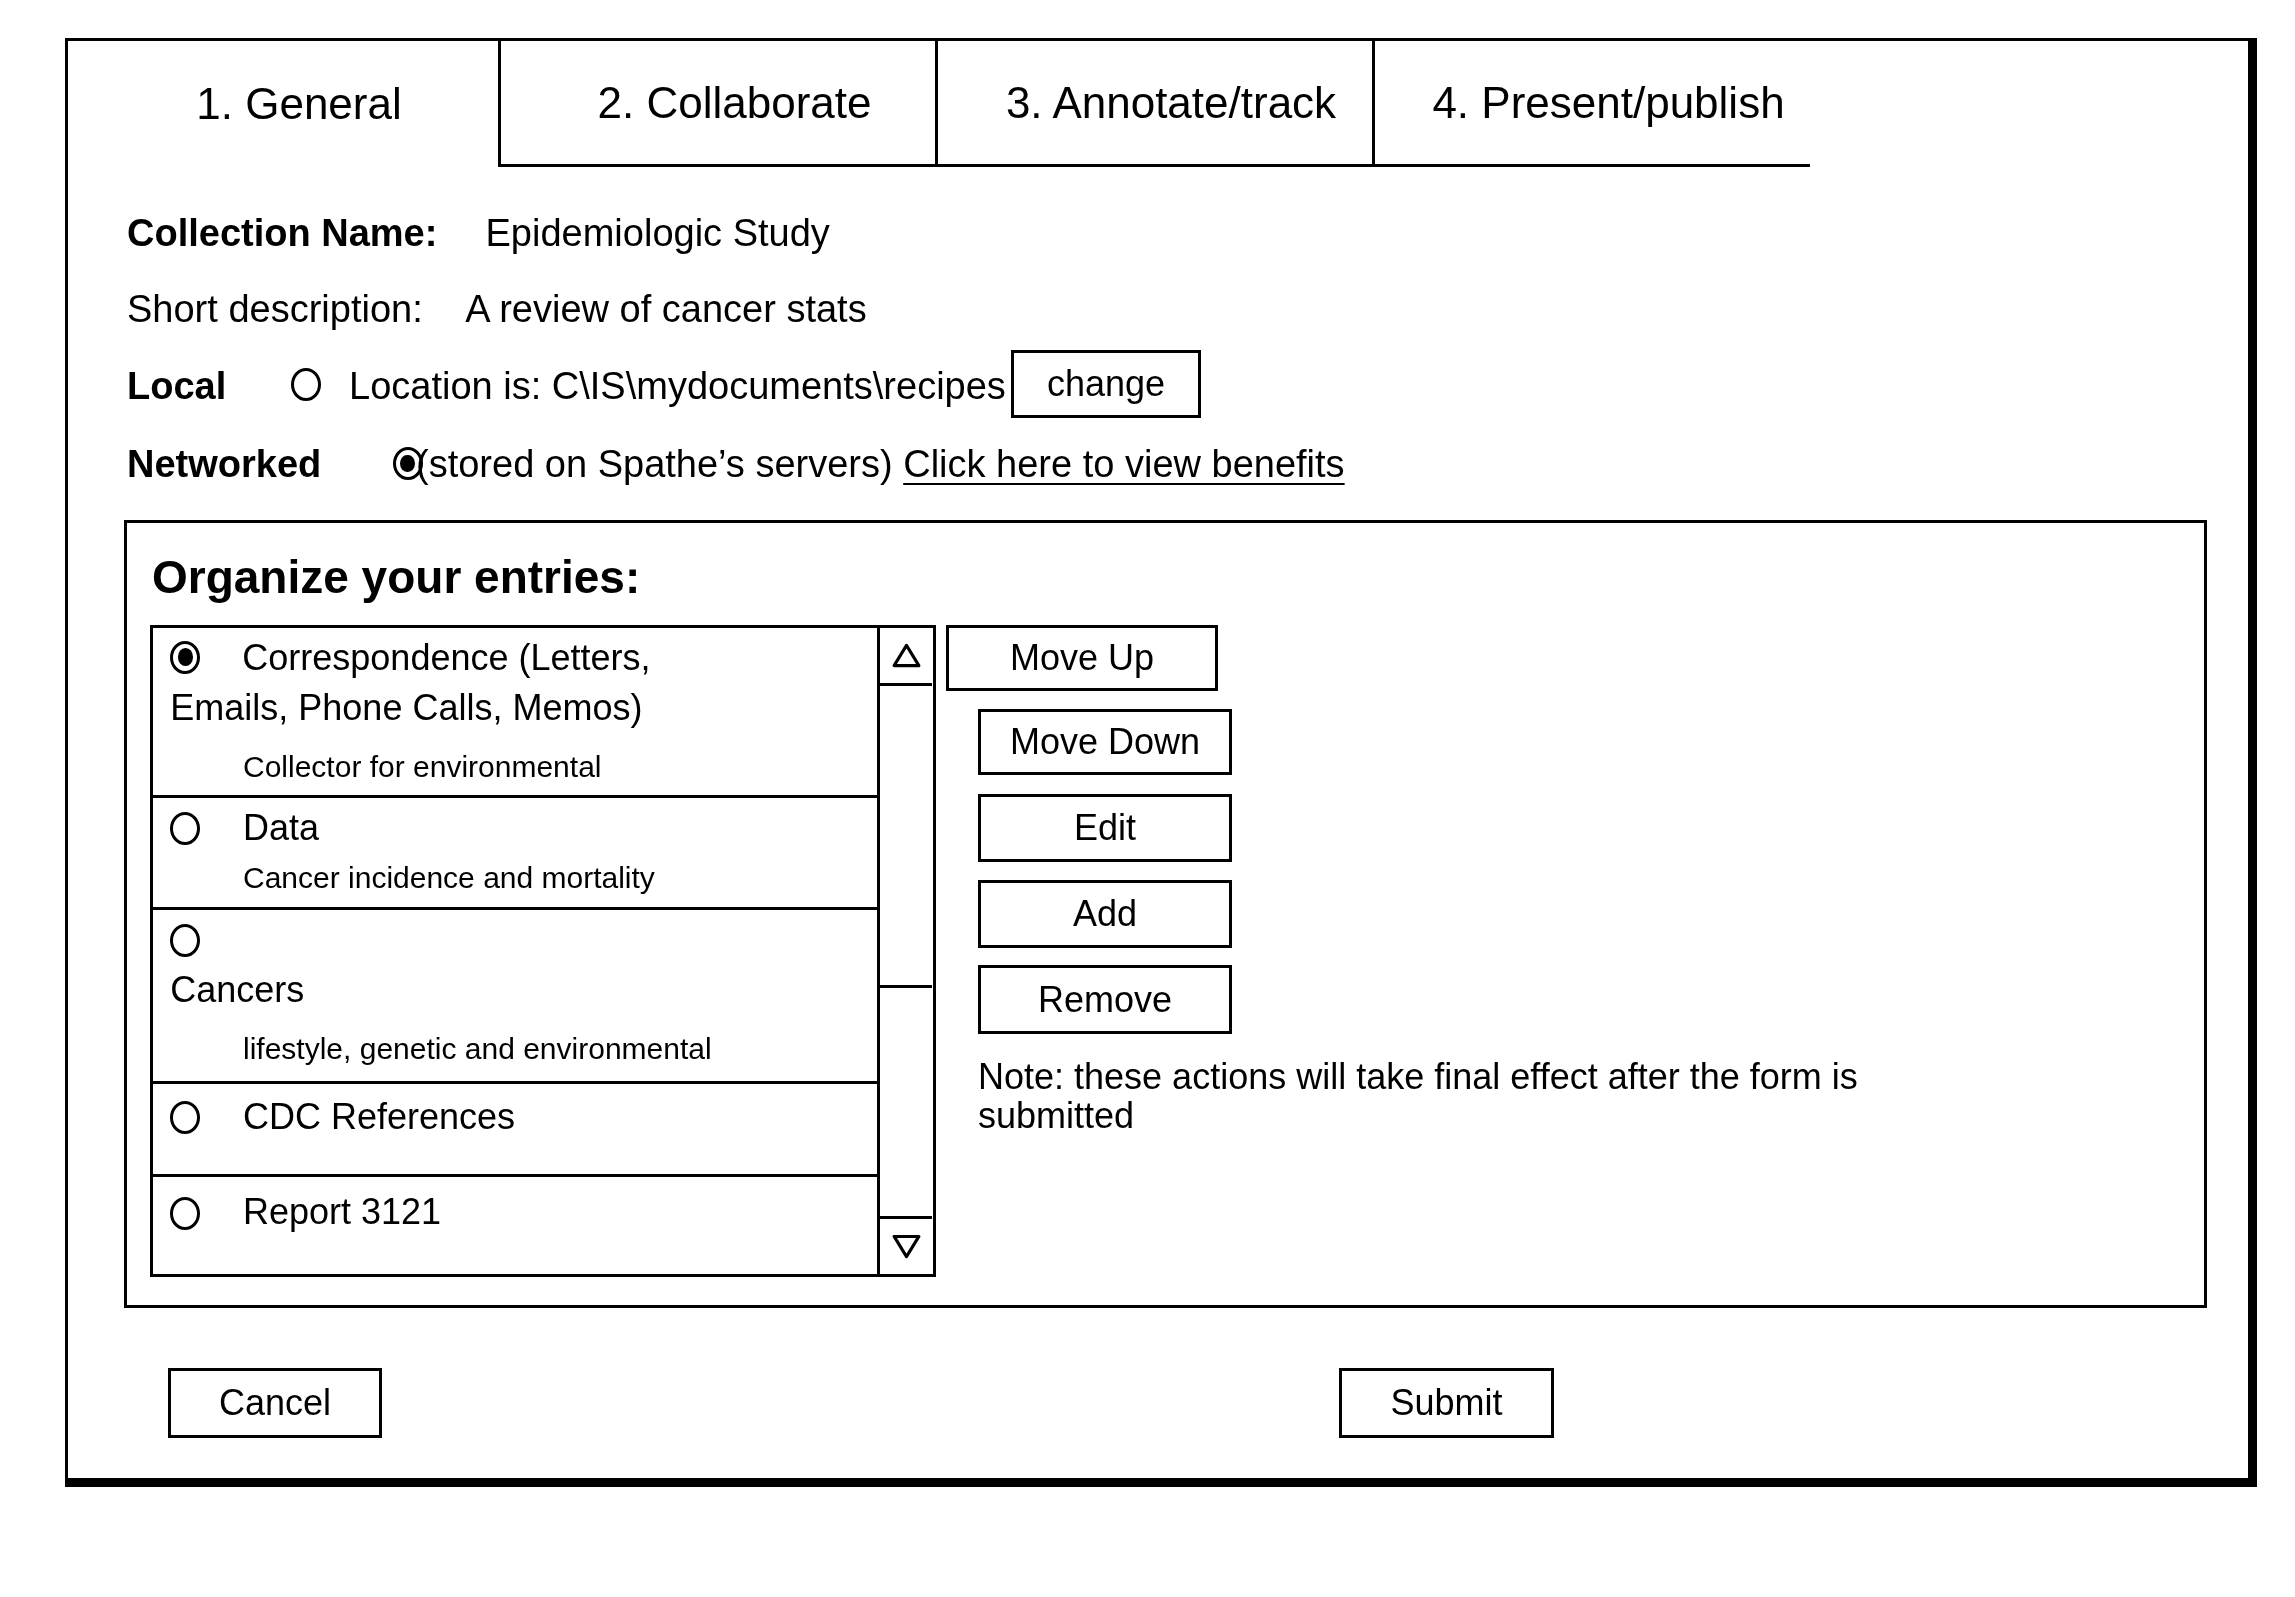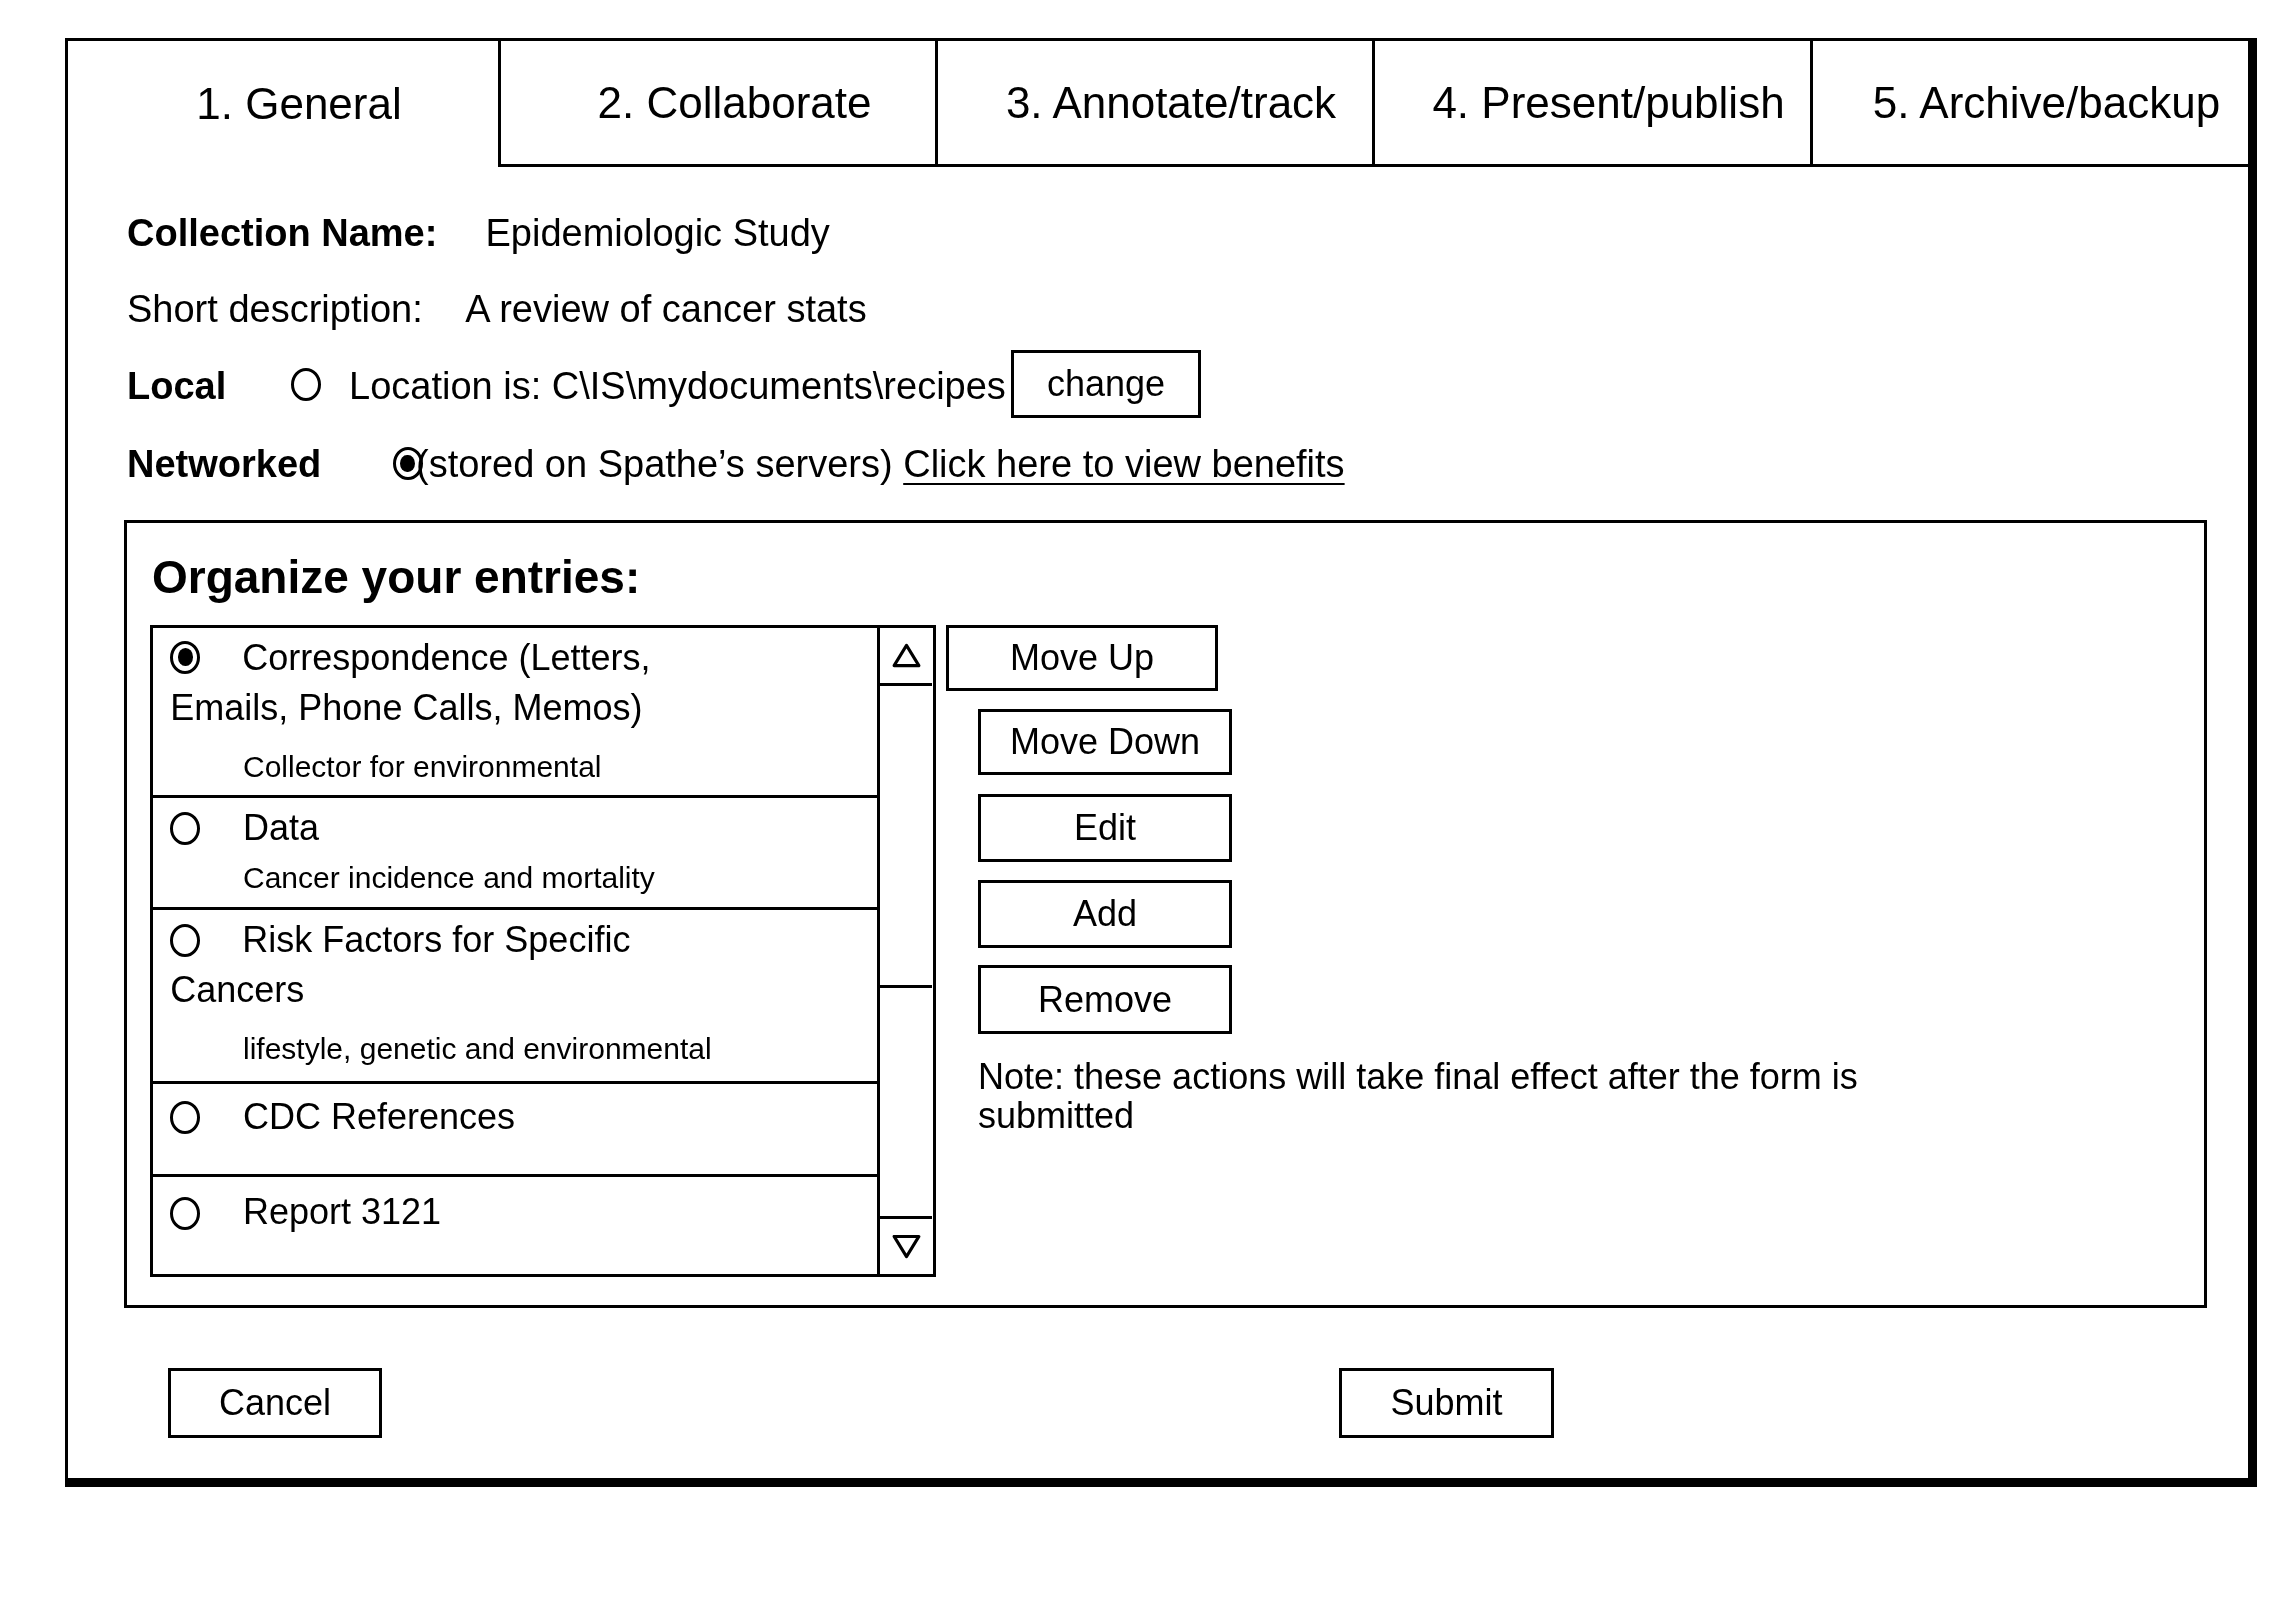--- a/index.html
+++ b/index.html
@@ -71,23 +71,20 @@
   </div>
   <div class="tab inactive" style="left:430px; width:438px;">
     <span>2. Collaborate</span>
   </div>
   <div class="tab inactive" style="left:867px; width:437px;">
     <span>3. Annotate/track</span>
   </div>
   <div class="tab inactive" style="left:1304px; width:438px;">
     <span>4. Present/publish</span>
   </div>
-  <div class="tab inactive" style="left:1742px; width:438px;">
-    <span>5. Archive/backup</span>
-  </div>
 </div>
 
 
 <div class="row" style="left:127px; top:214px;">
   <span class="lbl-bold">Collection Name:</span>
   <span style="display:inline-block; width:27px;"></span>
   <span>Epidemiologic Study</span>
 </div>
 
 <div class="row" style="left:127px; top:290px;">
@@ -125,21 +122,21 @@
   </div>
 
   <div class="list-item" id="li-1" style="top:170px; height:112px;">
     <span class="radio" style="top:14px;"></span>
     <div class="item-label" style="top:4.7px;">Data</div>
     <div class="item-sub" style="top:63px;">Cancer incidence and mortality</div>
   </div>
 
   <div class="list-item" id="li-2" style="top:282px; height:174px;">
     <span class="radio" style="top:14px;"></span>
-    <div class="item-label wrap" style="top:4.7px;"><span>Risk Factors for Specific</span><br><span style="display:inline-block; margin-left:-72px;">Cancers</span></div>
+    <div class="item-label wrap" style="top:4.7px;"><br><span style="display:inline-block; margin-left:-72px;">Cancers</span></div>
     <div class="item-sub" style="top:122px;">lifestyle, genetic and environmental</div>
   </div>
 
   <div class="list-item" id="li-3" style="top:456px; height:93px;">
     <span class="radio" style="top:17.3px;"></span>
     <div class="item-label" style="top:7.9px;text-align:center;">CDC References</div>
   </div>
 
   <div class="list-item" id="li-4" style="top:550px; height:96px; border-bottom:none;">
     <span class="radio" style="top:19px;"></span>

